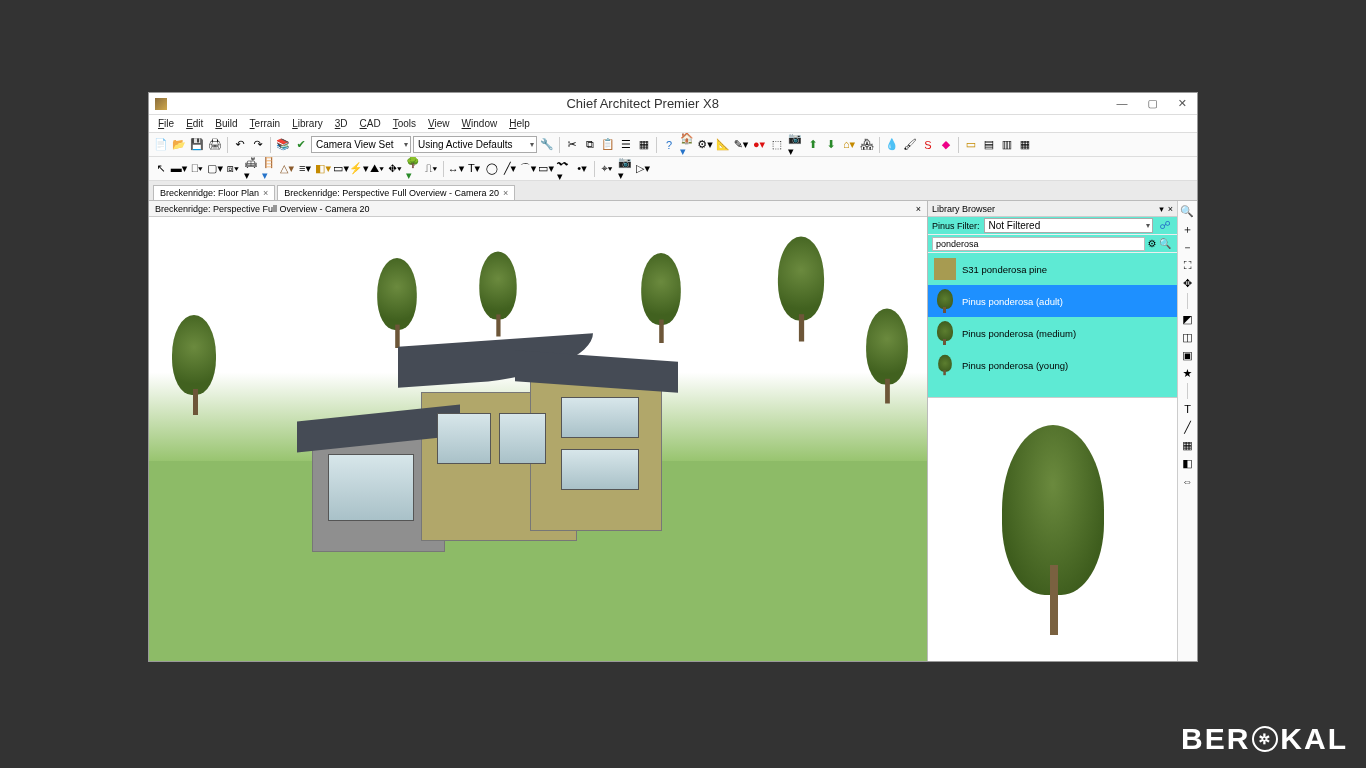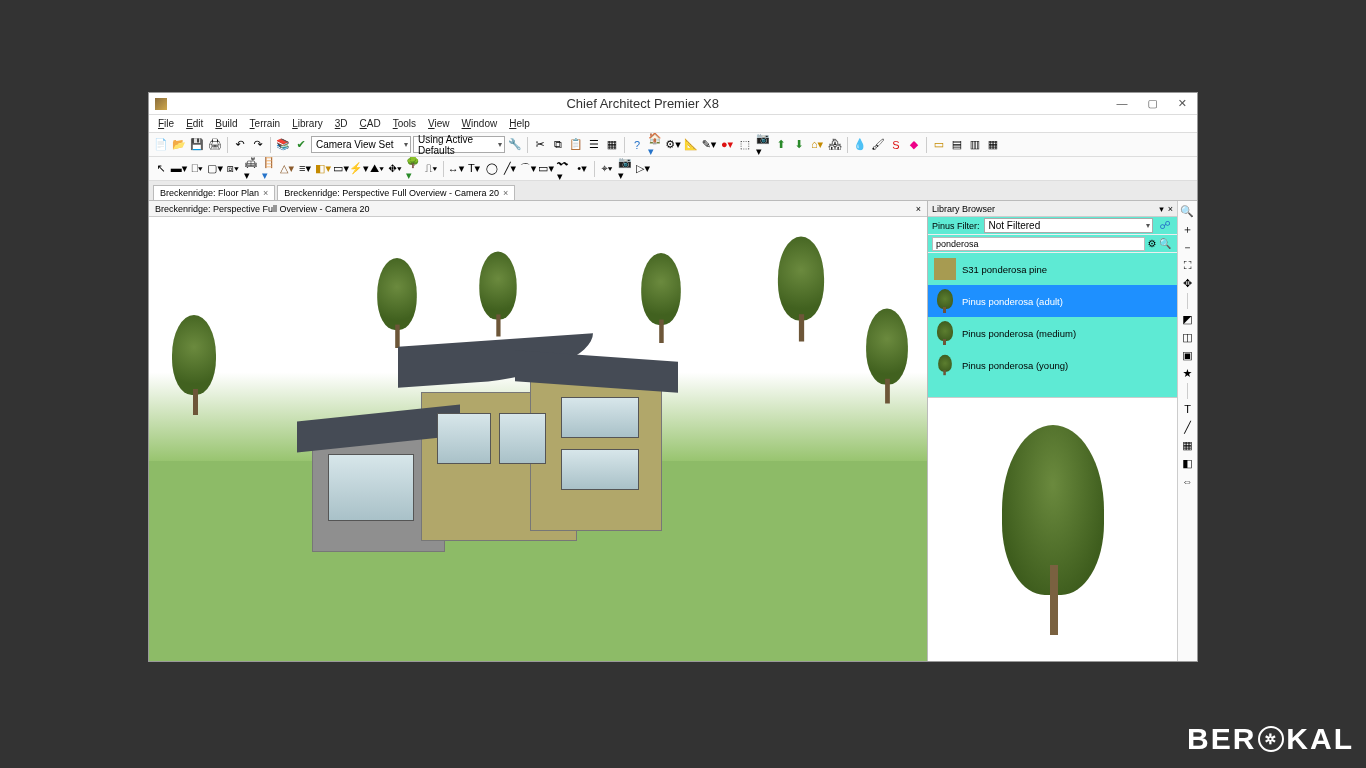--- a/index.html
+++ b/index.html
@@ -50,21 +50,21 @@
 .swatch { width: 22px; height: 22px; }
 .mini-tree { width: 16px; height: 24px; position: relative; }
 .mini-tree::before { content: ""; position: absolute; top: 0; left: 0; width: 16px; height: 20px; background: radial-gradient(circle,#5c7e2f,#36521a); border-radius: 50% 50% 40% 40%; }
 .mini-tree::after { content: ""; position: absolute; bottom: 0; left: 6px; width: 3px; height: 6px; background: #6d5638; }
 .lib-preview { flex: 1; background: #fff; display: flex; align-items: center; justify-content: center; position: relative; }
 .preview-tree { width: 110px; height: 210px; position: relative; }
 .preview-tree .trunk { position: absolute; bottom: 0; left: 48%; width: 8px; height: 70px; background: #7a6140; }
 .preview-tree .crown { position: absolute; top: 0; left: 4px; width: 102px; height: 170px; background: radial-gradient(ellipse at 50% 35%, #6b8a3e, #3e5d1d 75%); border-radius: 50% 50% 42% 42%; }
 .side-tools { width: 20px; background: #fafafa; border-left: 1px solid #ccc; display: flex; flex-direction: column; align-items: center; gap: 2px; padding-top: 2px; }
 .side-tools .tb-ico { width: 16px; height: 16px; }
-.watermark { position: absolute; right: 12px; bottom: 12px; color: #fff; font-size: 30px; font-weight: 700; letter-spacing: 2px; font-family: Arial, sans-serif; display: flex; align-items: center; }
+.watermark { position: absolute; right: 18px; bottom: 12px; color: #fff; font-size: 30px; font-weight: 700; letter-spacing: 2px; font-family: Arial, sans-serif; display: flex; align-items: center; }
 .logo-circle { width: 26px; height: 26px; border: 2px solid #fff; border-radius: 50%; display: inline-flex; align-items: center; justify-content: center; margin: 0 2px; font-size: 14px; }
 </style>
 </head>
 <body>
 
 <div class="app-window">
 
   <div class="titlebar">
     <span class="app-icon"></span>
     <span class="title">Chief Architect Premier X8</span>
@@ -96,21 +96,21 @@
     <span class="tb-ico">🖨</span>
     <span class="tb-sep"></span>
     <span class="tb-ico">↶</span>
     <span class="tb-ico">↷</span>
     <span class="tb-sep"></span>
     <span class="tb-ico">📚</span>
     <span class="tb-ico" style="color:#2a8a2a">✔</span>
     <span class="combo" style="width:100px">
         <span>Camera View Set</span>
       </span>
-    <span class="combo" style="width:92px">
+    <span class="combo" style="width:124px">
         <span>Using Active Defaults</span>
       </span>
     <span class="tb-ico">🔧</span>
     <span class="tb-sep"></span>
     <span class="tb-ico">✂</span>
     <span class="tb-ico">⧉</span>
     <span class="tb-ico">📋</span>
     <span class="tb-ico">☰</span>
     <span class="tb-ico">▦</span>
     <span class="tb-sep"></span>

